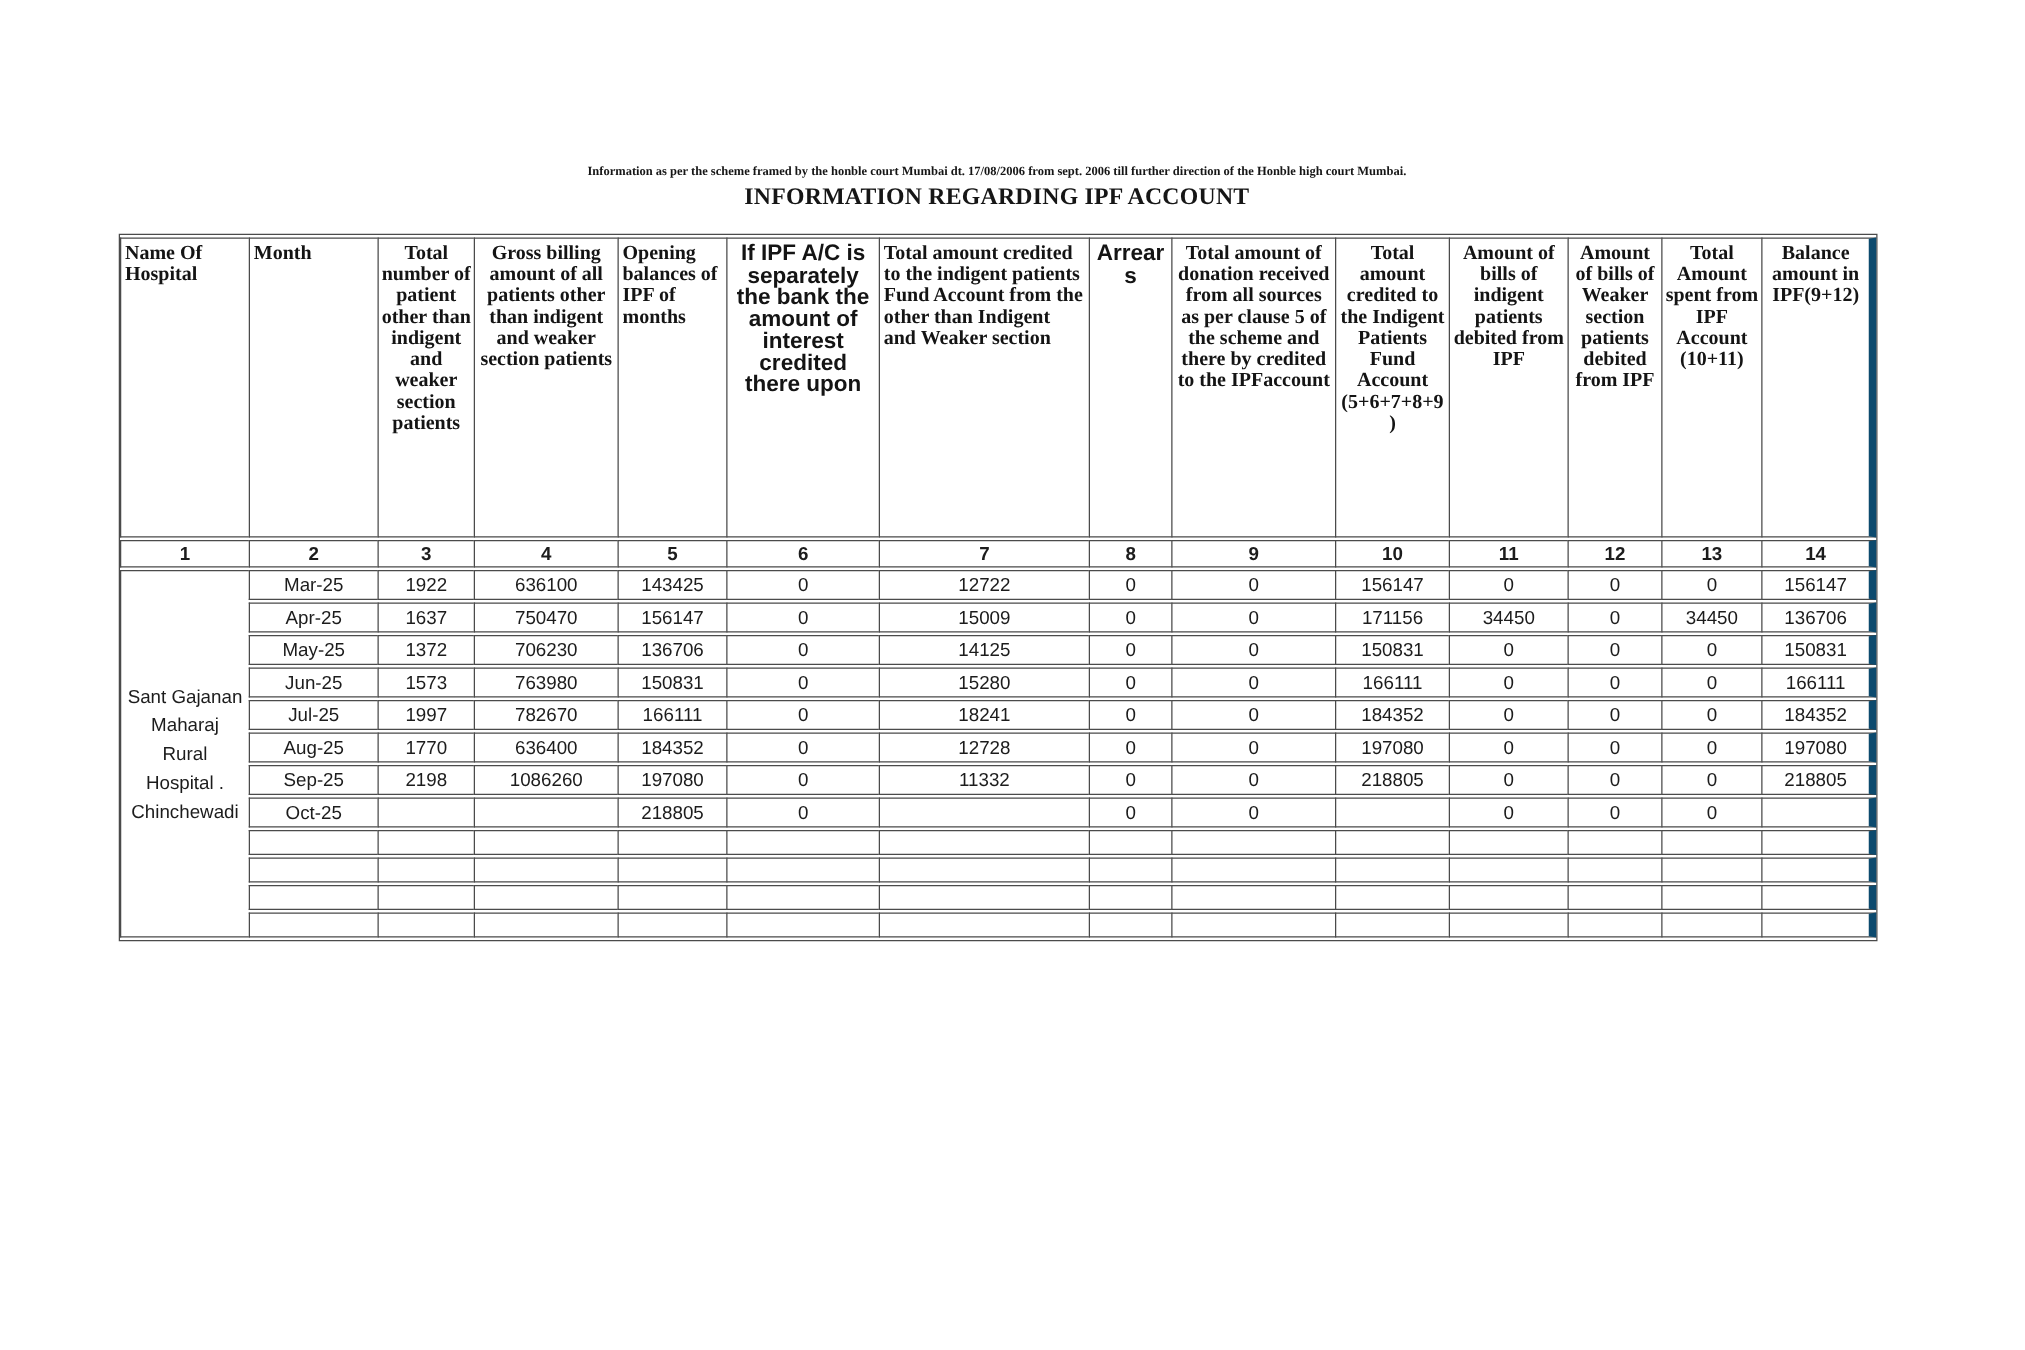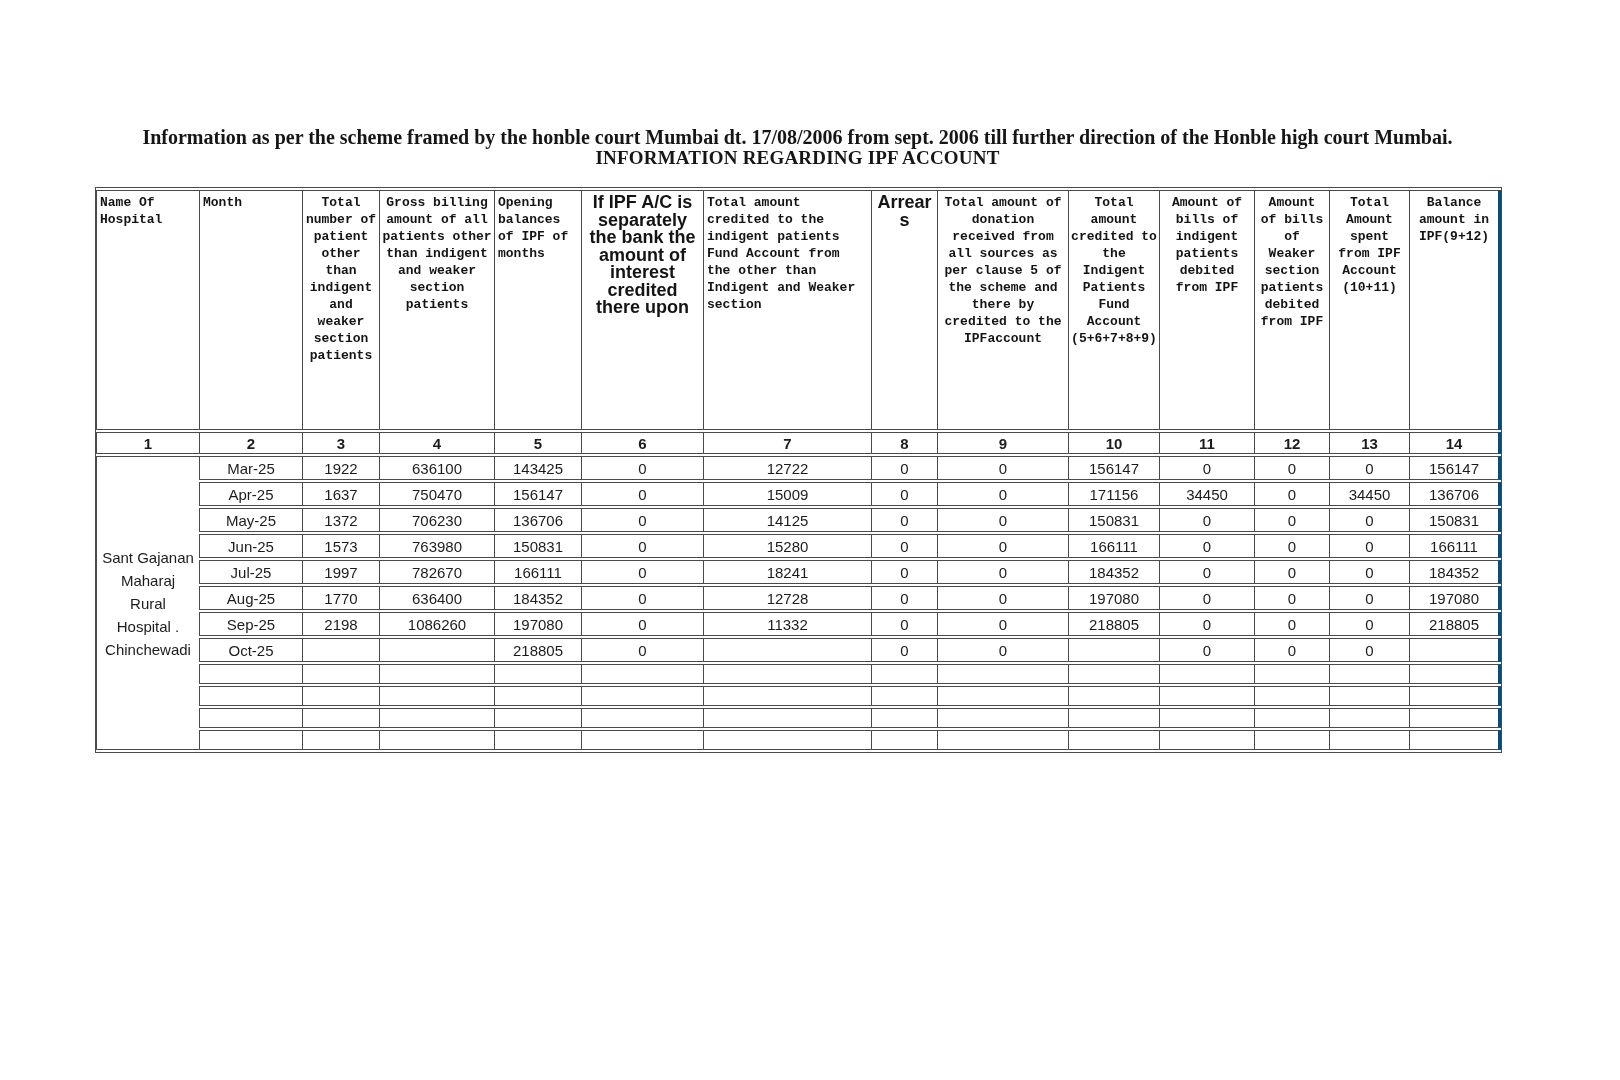--- a/index.html
+++ b/index.html
@@ -9,21 +9,21 @@
     position: relative; overflow: hidden;
     font-family: "Liberation Sans", sans-serif;
     color: #1c1c1c;
   }
   .title-block {
     position: absolute; left: 95px; top: 130px; width: 1405px;
     text-align: center; color: #161616;
   }
   .t1 {
     font-family: "Liberation Serif", serif;
-    font-weight: bold; font-size: 20px; line-height: 15px;
+    font-weight: bold; font-size: 10px; line-height: 15px;
   }
   .t3 {
     font-family: "Liberation Serif", serif;
     font-weight: bold; font-size: 19px; line-height: 18px; margin-top: 4px;
     letter-spacing: 0.2px;
   }
   table.ipf {
     position: absolute; left: 95px; top: 187px;
     width: 1405px; table-layout: fixed;
     border-collapse: separate; border-spacing: 0 2px;
@@ -32,27 +32,27 @@
   }
   .ipf th, .ipf td {
     border-top: 1px solid #4a4a4a;
     border-bottom: 1px solid #4a4a4a;
     border-left: 1px solid #4a4a4a;
     overflow: hidden;
     padding: 1px 2px;
     overflow-wrap: break-word;
   }
   .ipf th:last-child, .ipf td:last-child {
-    border-right: 3px solid #0c4a6e;
+    border-right: 6px solid #0c4a6e;
     margin-top: 16px;
   }
   tr.hdr th {
     height: 240px; vertical-align: top;
-    font-family: Liberation Mono, monospace;
-    font-weight: bold; font-size: 13px; line-height: 17px;
+    font-family: Liberation Serif, serif;
+    font-weight: bold; font-size: 16px; line-height: 17px;
     text-align: center; color: #141414;
     padding-top: 3px;
   }
   tr.hdr th.al { text-align: left; padding-left: 3px; }
   tr.hdr th.sans {
     font-family: "Liberation Sans", sans-serif;
     font-size: 18px; line-height: 17.5px;
   }
   tr.num td {
     height: 22px; text-align: center; vertical-align: middle;

